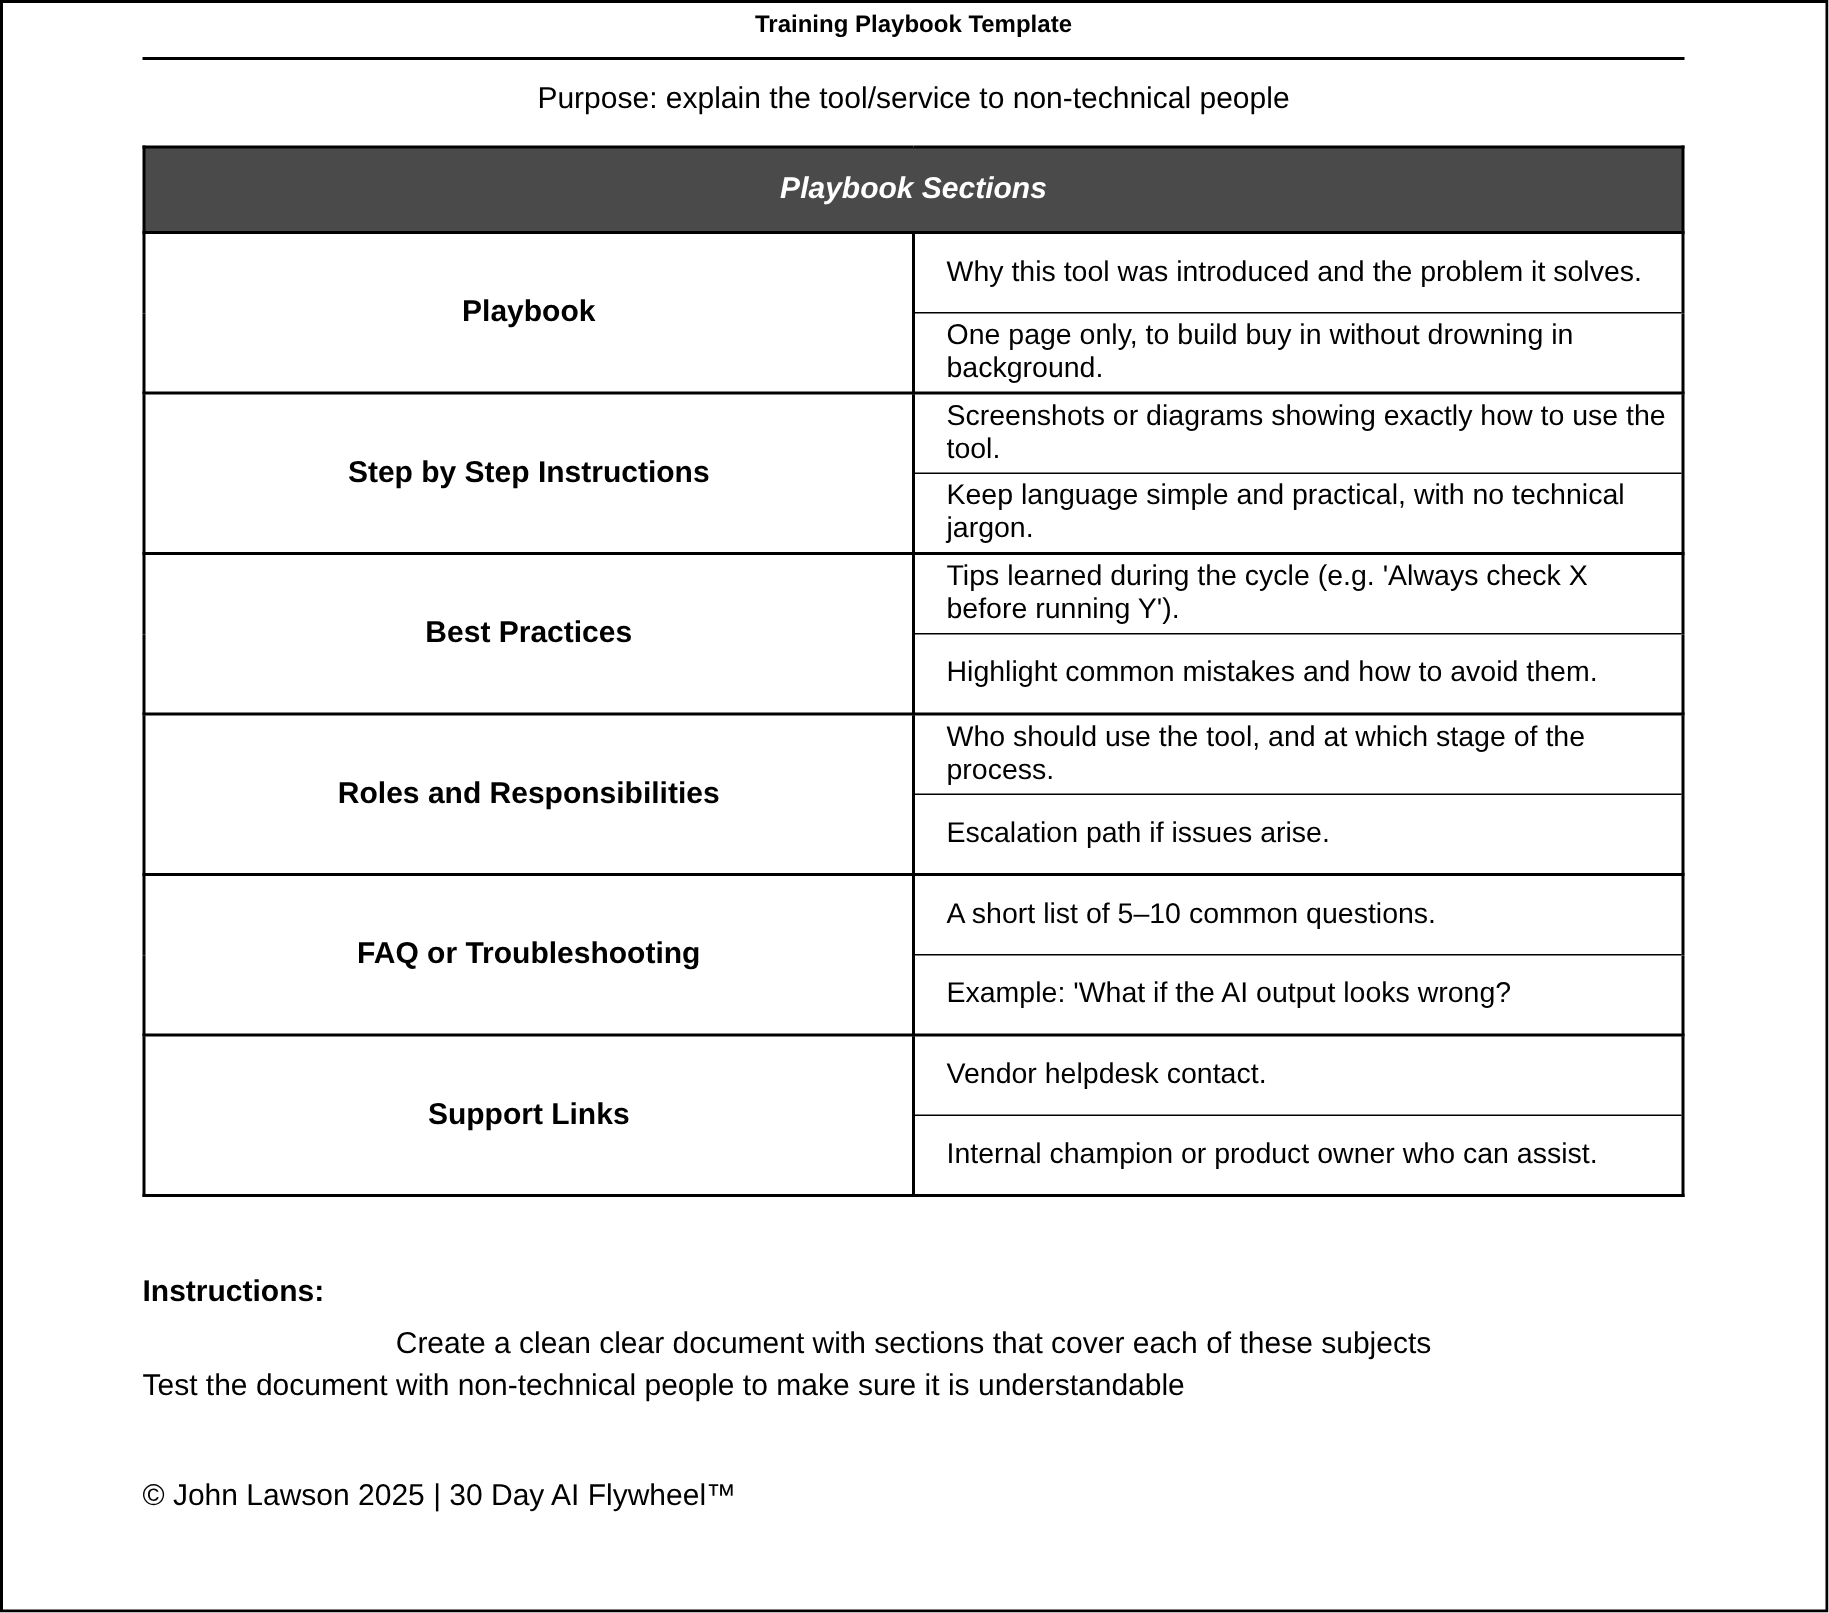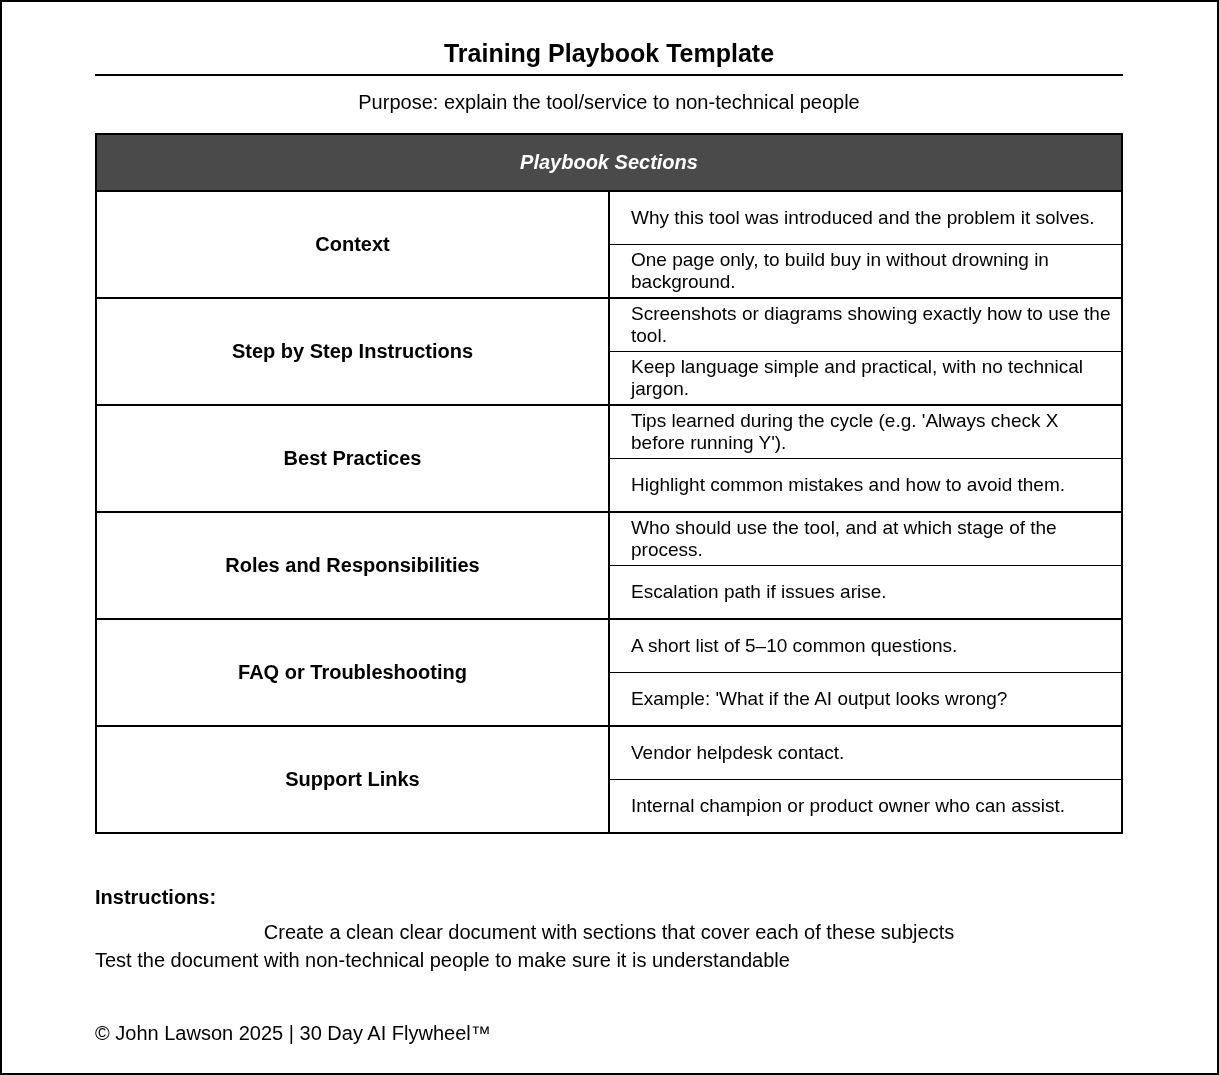--- a/index.html
+++ b/index.html
@@ -16,25 +16,24 @@
     border: 2px solid #000;
     background: #fff;
     overflow: hidden;
   }
   .content {
     width: 1028px;
     margin-left: 93px;
   }
   .doc-title {
     margin: 0;
-    padding-top: 36px;
     padding-bottom: 6px;
     border-bottom: 2px solid #000;
     text-align: center;
-    font-size: 25px;
+    font-size: 16px;
     line-height: 30px;
     font-weight: bold;
   }
   .purpose {
     margin-top: 14px;
     text-align: center;
     font-size: 20px;
     line-height: 24px;
   }
   table.playbook {
@@ -107,21 +106,21 @@
 
     <table class="playbook">
       <thead>
         <tr>
           <th class="tbl-header" colspan="2">Playbook Sections</th>
         </tr>
       </thead>
       <tbody>
 
         <tr>
-          <td class="sec-label" rowspan="2">Context</td>
+          <td class="sec-label" rowspan="2">Playbook</td>
           <td class="sec-desc first">Why this tool was introduced and the problem it solves.</td>
         </tr>
         <tr>
           <td class="sec-desc second">One page only, to build buy in without drowning in background.</td>
         </tr>
 
         <tr>
           <td class="sec-label" rowspan="2">Step by Step Instructions</td>
           <td class="sec-desc first">Screenshots or diagrams showing exactly how to use the tool.</td>
         </tr>

